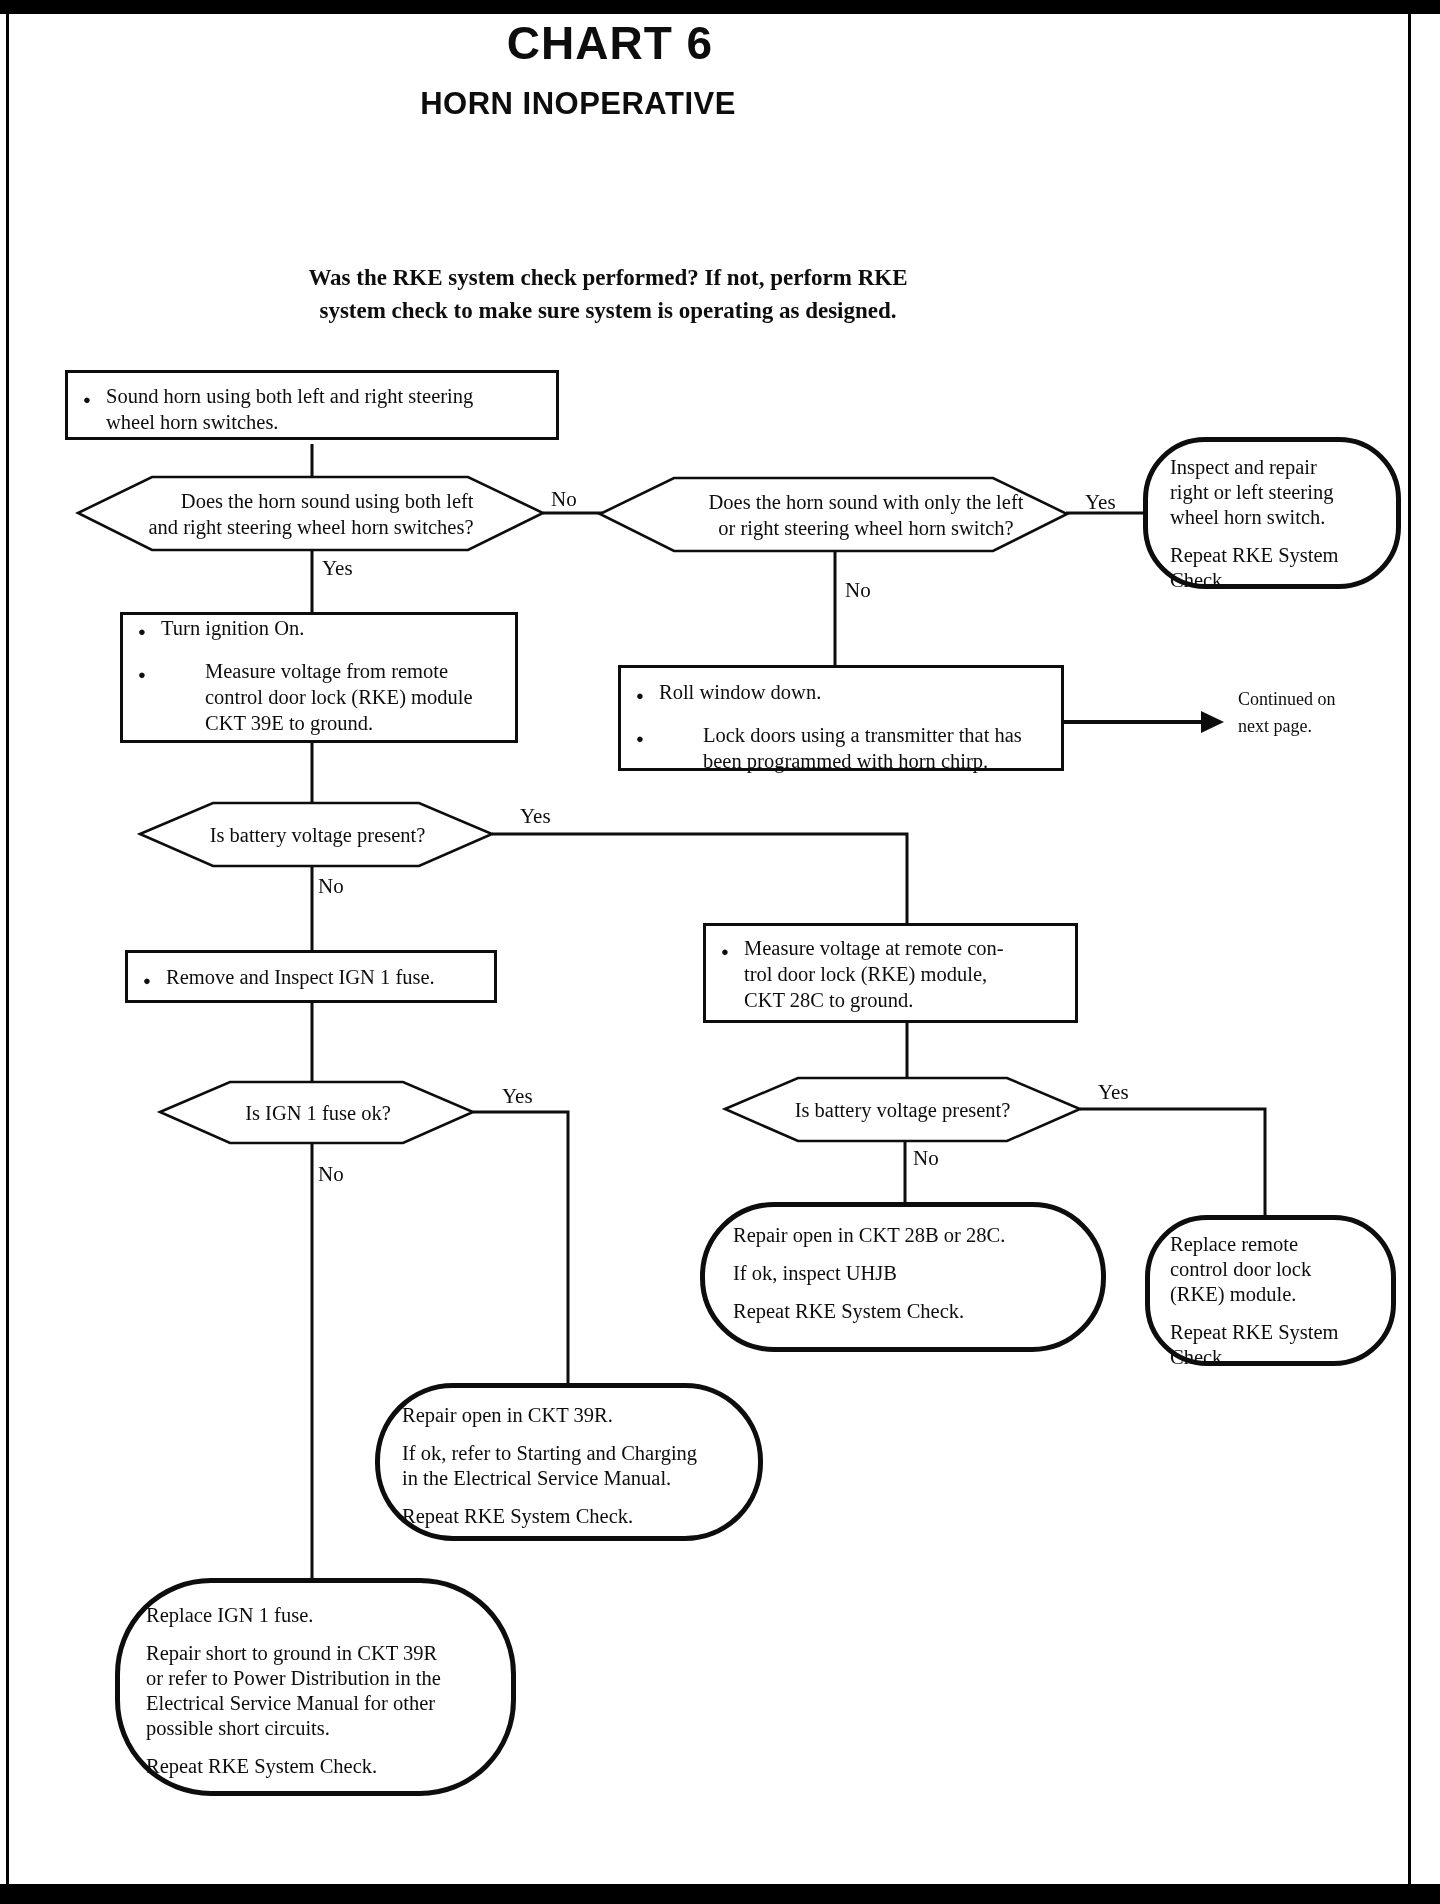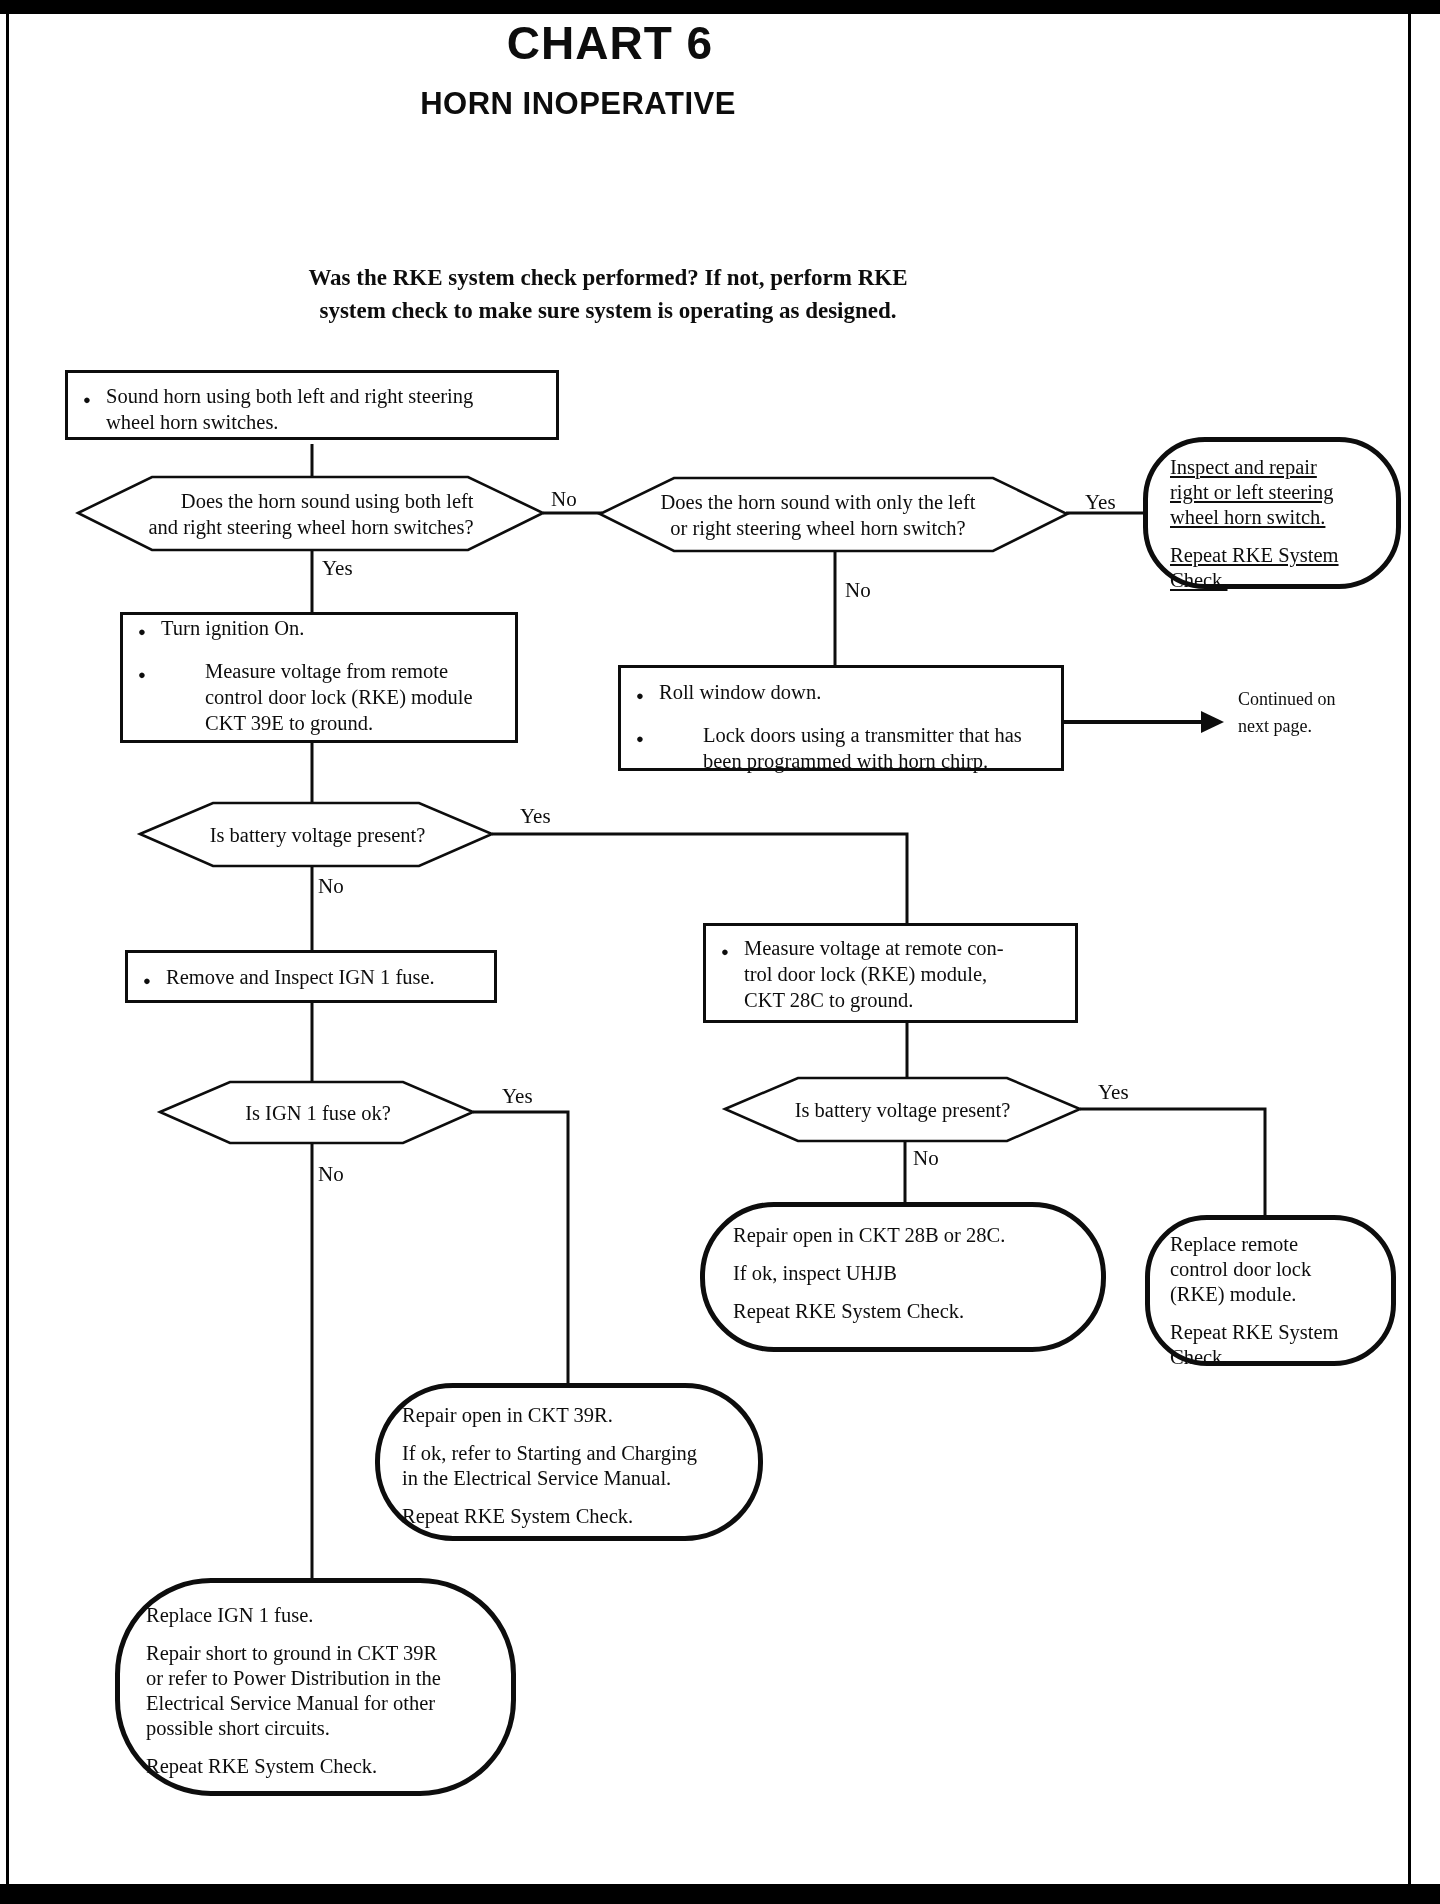--- a/index.html
+++ b/index.html
@@ -140,41 +140,41 @@
           <span class="blt"></span>
           <span class="li-text">Measure voltage at remote con-
 trol door lock (RKE) module,
 CKT 28C to ground.</span>
         </li>
     </ul>
   </div>
 
   <div class="hextext" style="left:110px;top:477px;width:402px;height:73px;text-align:right;">Does the horn sound using both left
 and right steering wheel horn switches?</div>
-  <div class="hextext" style="left:624px;top:478px;width:388px;height:73px;">Does the horn sound with only the left
+  <div class="hextext" style="left:672px;top:478px;width:388px;height:73px;">Does the horn sound with only the left
 or right steering wheel horn switch?</div>
   <div class="hextext" style="left:160px;top:803px;width:315px;height:63px;">Is battery voltage present?</div>
   <div class="hextext" style="left:745px;top:1078px;width:315px;height:63px;">Is battery voltage present?</div>
   <div class="hextext" style="left:180px;top:1082px;width:276px;height:61px;">Is IGN 1 fuse ok?</div>
 
   <div class="lbl" style="left:322px;top:556px;">Yes</div>
   <div class="lbl" style="left:551px;top:487px;">No</div>
   <div class="lbl" style="left:1085px;top:490px;">Yes</div>
   <div class="lbl" style="left:845px;top:578px;">No</div>
   <div class="lbl" style="left:520px;top:804px;">Yes</div>
   <div class="lbl" style="left:318px;top:874px;">No</div>
   <div class="lbl" style="left:1098px;top:1080px;">Yes</div>
   <div class="lbl" style="left:913px;top:1146px;">No</div>
   <div class="lbl" style="left:502px;top:1084px;">Yes</div>
   <div class="lbl" style="left:318px;top:1162px;">No</div>
 
   <div class="continued">Continued on
 next page.</div>
 
-  <div class="term" style="left:1143px;top:437px;width:258px;height:152px;border-radius:62px;padding:13px 10px 0 22px;text-decoration:underline;">
+  <div class="term" style="left:1143px;top:437px;width:258px;height:152px;border-radius:62px;padding:13px 10px 0 22px;">
     <p>Inspect and repair
 right or left steering
 wheel horn switch.</p>
     <p>Repeat RKE System
 Check.</p>
   </div>
 
   <div class="term" style="left:700px;top:1202px;width:406px;height:150px;border-radius:74px;padding:16px 10px 0 28px;">
     <p>Repair open in CKT 28B or 28C.</p>
     <p>If ok, inspect UHJB</p>

